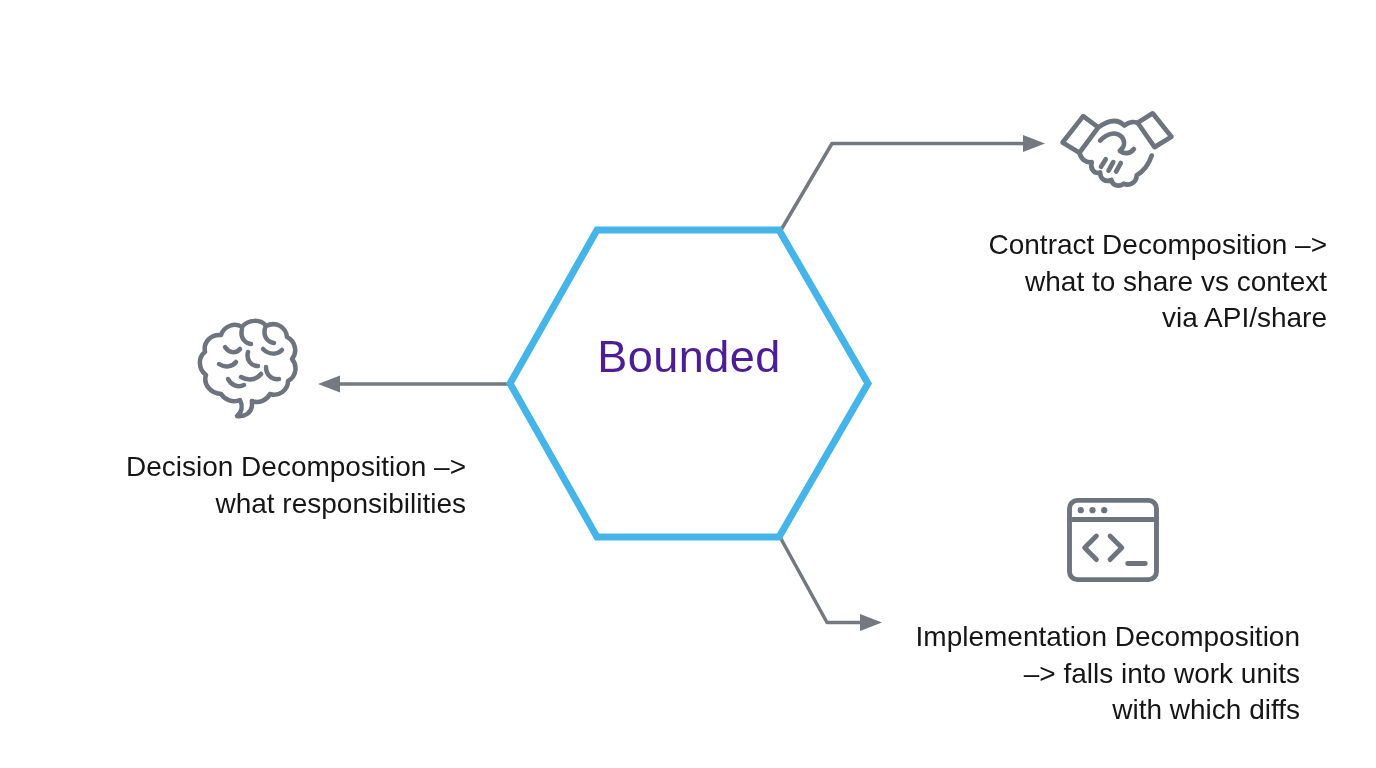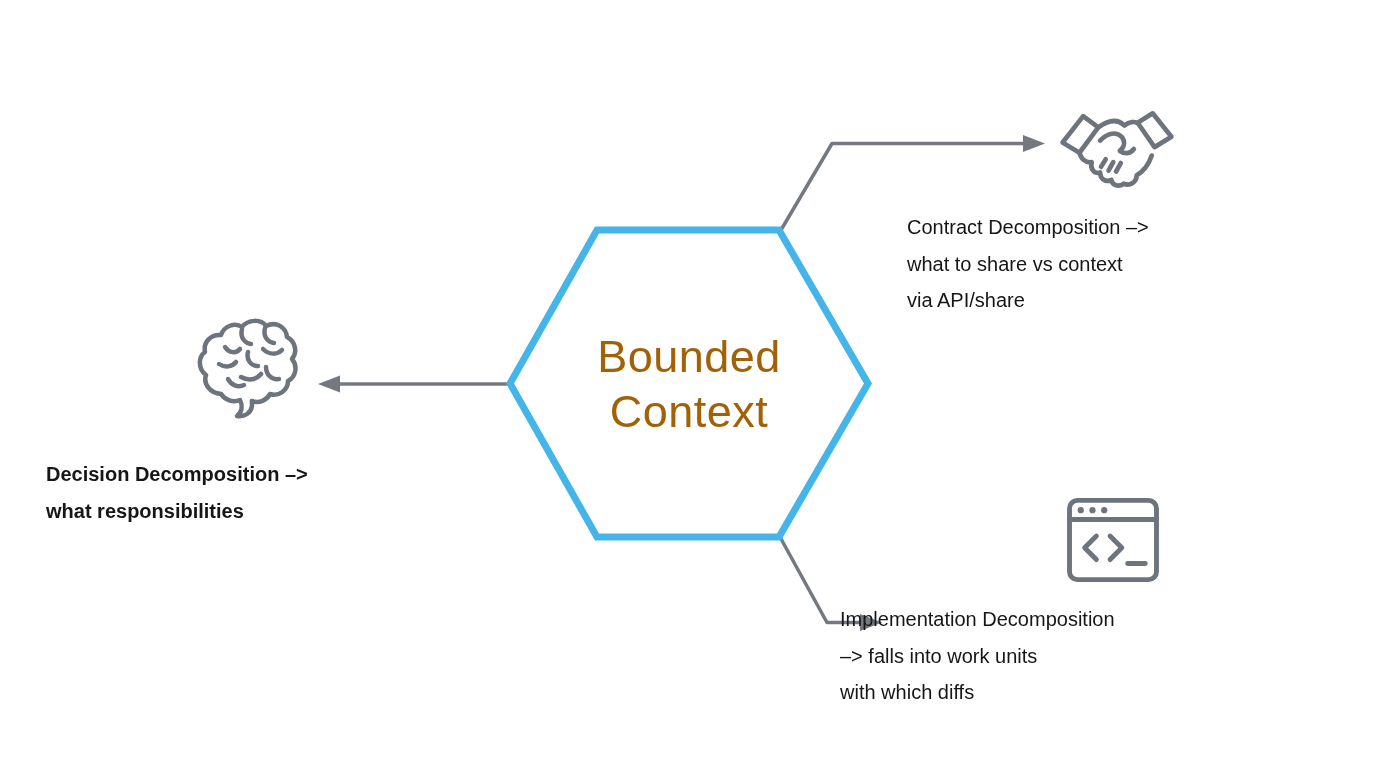--- a/index.html
+++ b/index.html
@@ -24,36 +24,37 @@
   }
   .icon-box {
     position: absolute;
   }
   .center-label {
     position: absolute;
     left: 510px;
     top: 329px;
     width: 358px;
     text-align: center;
-    color: #a16207;
+    color: #4c1d95;
     font-size: 45px;
     line-height: 55px;
     font-weight: 400;
     letter-spacing: 0.5px;
   }
   .branch-label {
     position: absolute;
-    text-align: left;
+    text-align: right;
     color: #161616;
-    font-size: 20px;
+    font-size: 28px;
     line-height: 36.5px;
     font-weight: 400;
+    margin-top: 18px;
   }
   .label-contract       { left: 907px; top: 209px; width: 420px; }
-  .label-decision       { left: 46px;  top: 456px; width: 420px; font-weight: bold; }
+  .label-decision       { left: 46px;  top: 431px; width: 420px; }
   .label-implementation { left: 840px; top: 601px; width: 460px; }
 </style>
 </head>
 <body>
 
 <div class="canvas">
 
   <svg class="layer" viewBox="0 0 1376 768">
 
     <g>
@@ -69,21 +70,20 @@
     <g>
       <polyline points="780,537 827,622.5 864,622.5" fill="none" stroke="#74797f" stroke-width="3.5" stroke-linejoin="round"></polyline>
       <polygon points="882,622.5 860,614 860,631" fill="#74797f"></polygon>
     </g>
 
     <polygon points="510,383.5 597,230 779,230 868,383.5 779,537 597,537" fill="#ffffff" stroke="#45b5e9" stroke-width="7" stroke-linejoin="miter"></polygon>
   </svg>
 
   <div class="center-label">
     <div>Bounded</div>
-    <div>Context</div>
   </div>
 
   <svg class="icon-box" style="left:1056px; top:101px;" width="122" height="96" viewBox="0 0 130 100">
     <g fill="none" stroke="#6e747d" stroke-width="5" stroke-linecap="round" stroke-linejoin="round">
 
       <path d="M7,43 L29,15 L45,27 L25,54 Z"></path>
 
       <path d="M123,37 L103,12 L87,22 L105,48 Z"></path>
 
       <path d="M45,27 C56,19 66,18 73,25 C78,21 84,20 88,23"></path>

